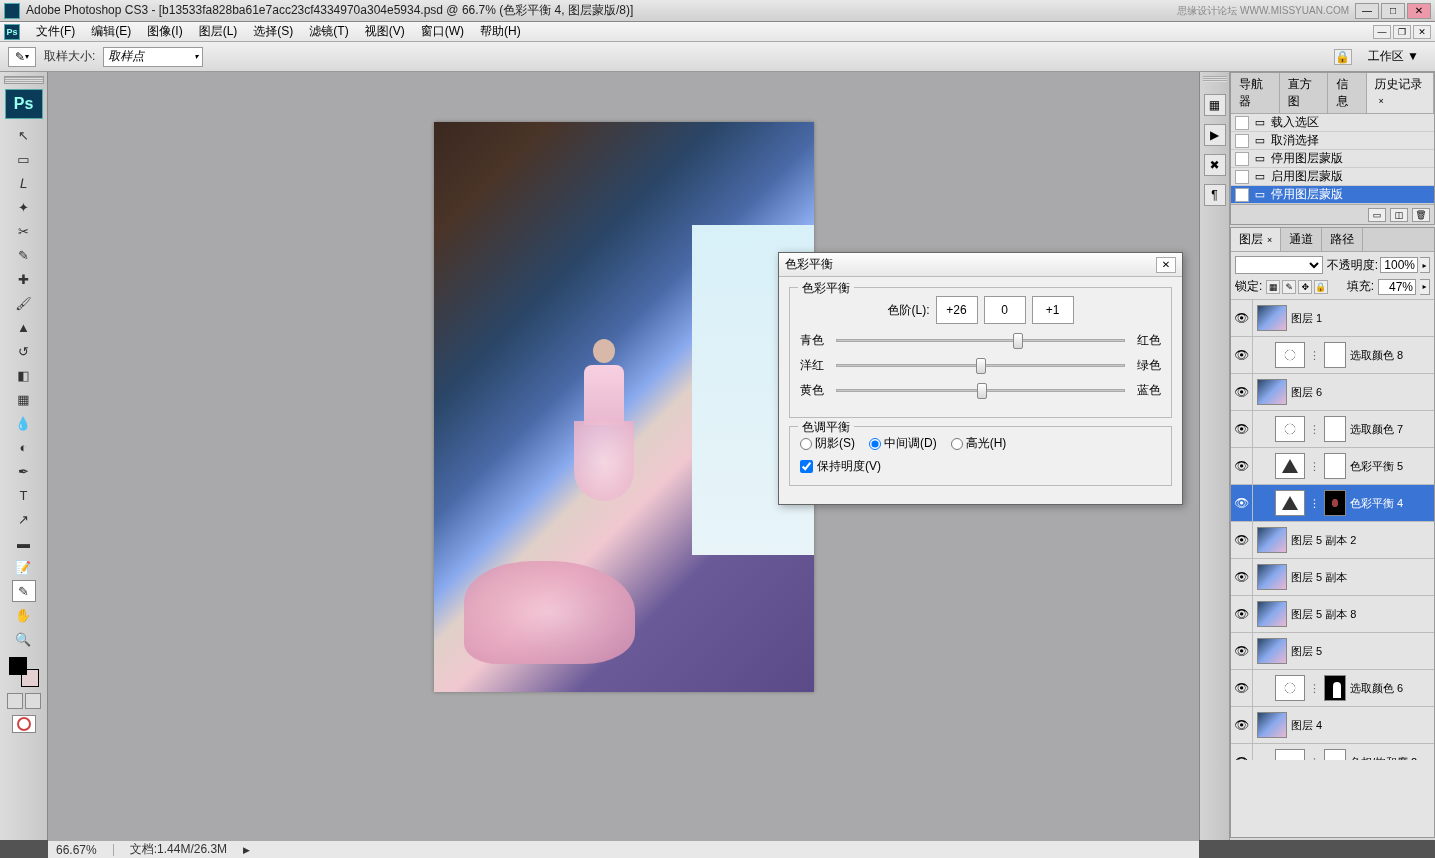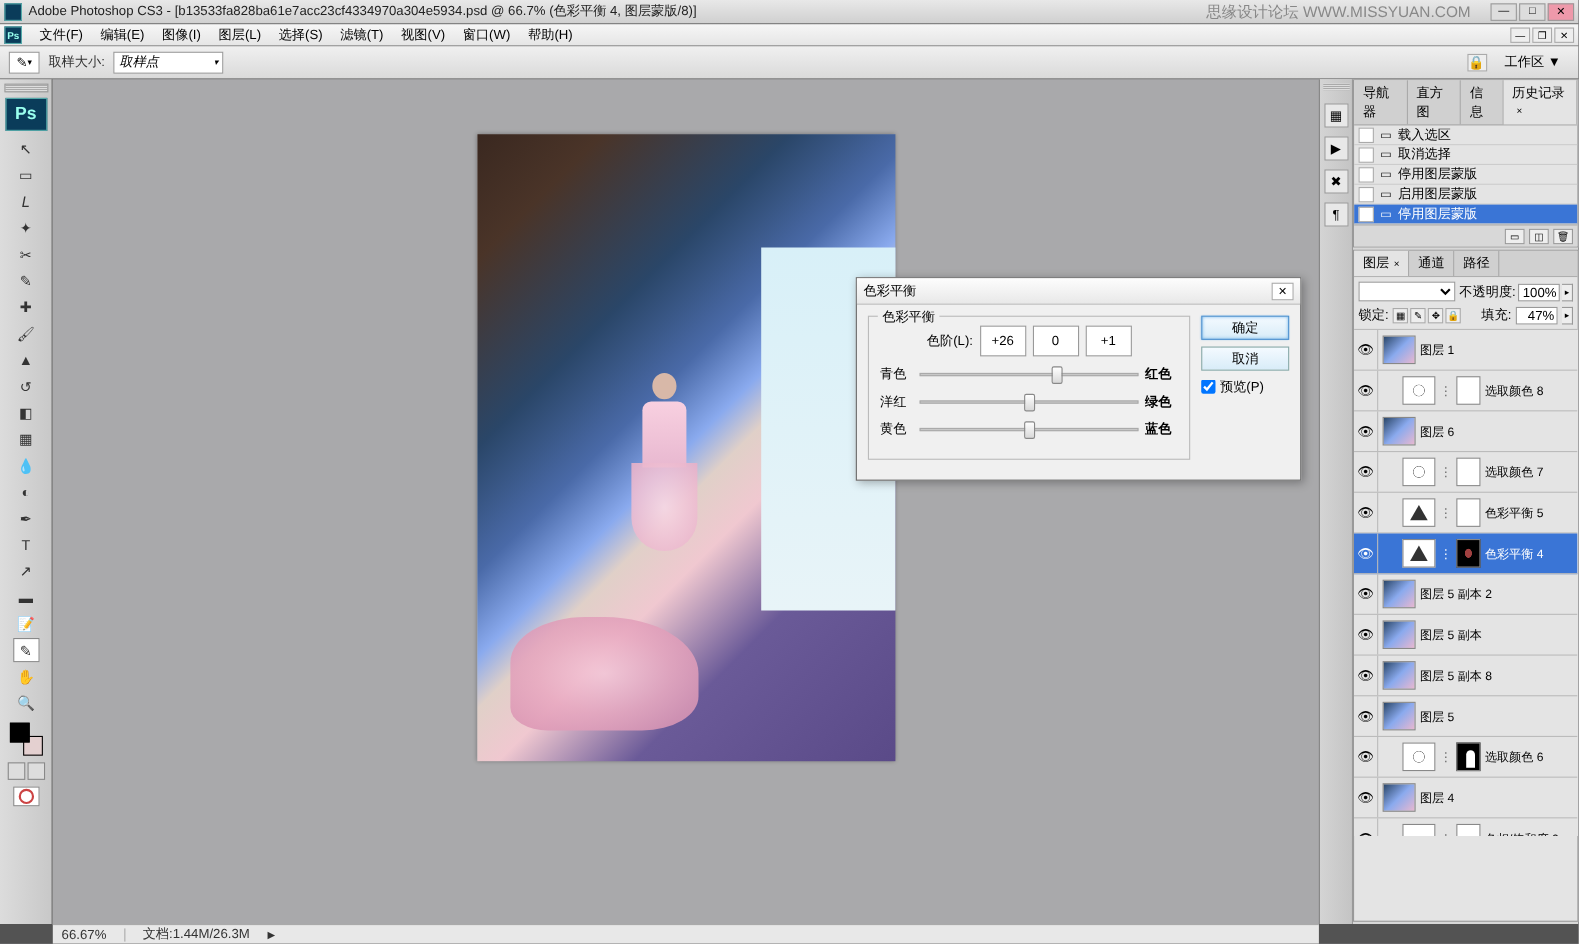--- a/index.html
+++ b/index.html
@@ -2,21 +2,21 @@
 <html><head>
 <meta charset="utf-8">
 <style>
 * { margin: 0; padding: 0; box-sizing: border-box; font-family: "Microsoft YaHei", Tahoma, sans-serif; font-size: 12px; }
 body { background: #535353; width: 1435px; height: 858px; overflow: hidden; position: relative; }
 
 
 .titlebar { background: linear-gradient(#e8e8e8,#d0d0d0); height: 22px; display: flex; align-items: center; padding: 0 4px; border-bottom: 1px solid #888; }
 .titlebar .ps-mini { width: 16px; height: 16px; background: #0a3c5a; border: 1px solid #5aa; margin-right: 6px; }
 .titlebar .title { flex: 1; color: #222; font-size: 12px; }
-.titlebar .wm { font-size:14px; color:#888; margin-right:18px;}
+.titlebar .wm { font-size:10px; color:#888; margin-right:6px;}
 .win-btns { display: flex; gap: 2px; }
 .win-btn { width: 24px; height: 16px; background: #ddd; border: 1px solid #999; display: flex; align-items: center; justify-content: center; font-size: 10px; cursor: pointer; }
 .win-btn.close { background: #e9a; }
 
 
 .menubar { background: linear-gradient(#f6f6f6,#e6e6e6); height: 20px; display: flex; align-items: center; padding: 0 4px; border-bottom: 1px solid #aaa; }
 .ps-icon { width: 16px; height: 16px; background: #0a3c5a; border: 1px solid #5aa; margin-right: 8px; display:flex;align-items:center;justify-content:center;color:#9fe;font-size:9px;font-weight:bold;}
 .menu-item { padding: 20px 8px; cursor: pointer; }
 .menubar .spacer { flex:1;}
 .mini-win-btn { width:18px; height:14px; border:1px solid #aaa; margin-left:2px; display:flex; align-items:center; justify-content:center; font-size:9px; cursor:pointer; background:#eee;}
@@ -81,21 +81,21 @@
 .history-row.active { background: #3a75d6; color: #fff; }
 .hist-marker { width: 14px; height: 14px; border: 1px solid #aaa; background: #fff; font-size:9px; display:flex;align-items:center;justify-content:center;}
 .hist-icon { width: 14px; height: 14px; display:flex;align-items:center;justify-content:center; font-size:11px;}
 .panel-bottom { height: 20px; background: #d8d8d8; border-top: 1px solid #aaa; display: flex; justify-content: flex-end; align-items: center; gap: 4px; padding: 0 4px;}
 .panel-bottom .mini-btn { width:18px; height:14px; border:1px solid #999; background:#eee; cursor:pointer; display:flex;align-items:center;justify-content:center;font-size:9px;}
 
 
 .layers-panel { flex: 1; }
 .layer-controls { display: flex; flex-wrap: wrap; padding: 4px; gap: 4px; background: #e4e4e4; border-bottom: 1px solid #bbb; align-items: center; font-size: 11px;}
 .blend-select { flex: 1; height: 18px; border: 1px solid #999; background: #fff; }
-.opacity-group { display: flex; align-items: flex-end; gap: 2px; }
+.opacity-group { display: flex; align-items: center; gap: 2px; }
 .pct-input { width: 38px; height: 16px; border: 1px solid #999; background: #fff; text-align: right; padding: 0 2px; }
 .pct-arrow { width:10px; height:16px; border:1px solid #999; border-left:0; background:#eee; font-size:8px; display:flex;align-items:center;justify-content:center; cursor:pointer;}
 .lock-row { display: flex; align-items: center; gap: 4px; width: 100%; }
 .lock-icons { display:flex; gap:2px;}
 .lock-ico { width:14px;height:14px;border:1px solid #aaa;background:#eee;font-size:9px;display:flex;align-items:center;justify-content:center;}
 
 .layer-list { overflow-y: auto; height: 460px; background:#e4e4e4;}
 .layer-row { display: flex; align-items: center; min-height: 36px; border-bottom: 1px solid #bbb; cursor: pointer; }
 .layer-row.active { background: #3a75d6; color: #fff; }
 .eye-col { width: 22px; height: 36px; border-right: 1px solid #bbb; display: flex; align-items: center; justify-content: center; font-size: 12px; }
@@ -125,21 +125,21 @@
 .dlg-btn.primary { border: 1px solid #4a90d0; box-shadow: 0 0 3px #6ab0e8 inset, 0 0 2px #6ab0e8; }
 .dlg-check { display: flex; align-items: center; gap: 4px; }
 .dlg-check input { width:13px; height:13px;}
 
 .fieldset { border: 1px solid #bbb; padding: 8px 10px 10px; margin-bottom: 8px; position: relative; background:#f0f0f0;}
 .fieldset .legend { position: absolute; top: -8px; left: 8px; background: #f0f0f0; padding: 0 4px; font-size: 12px; }
 .levels-row { display: flex; align-items: center; justify-content: center; gap: 6px; margin-bottom: 8px; }
 .level-input { width: 42px; height: 28px; border: 1px solid #999; background: #fff; text-align: center; }
 .slider-row { display: flex; align-items: center; gap: 6px; margin: 8px 0; }
 .slider-label { width: 30px; text-align: left; }
-.slider-label.right { text-align: left; font-weight: bold; }
+.slider-label.right { text-align: right; }
 .slider-track { flex: 1; height: 3px; background: #c8c8c8; border:1px solid #aaa; position: relative; }
 .slider-thumb { position: absolute; top: -7px; width: 10px; height: 16px; background: linear-gradient(#fff,#d8d8d8); border: 1px solid #888; border-radius: 2px; cursor: pointer; transform: translateX(-50%);}
 .tone-row { display: flex; gap: 14px; margin-bottom: 6px;}
 .radio-item { display: flex; align-items: center; gap: 3px; }
 .radio-item input { width:12px;height:12px;}
 
 </style>
 </head>
 <body>
 
@@ -465,23 +465,36 @@
           <span class="slider-label right">绿色</span>
         </div>
         <div class="slider-row">
           <span class="slider-label">黄色</span>
           <div class="slider-track">
               <div class="slider-thumb" style="left:50.5%"></div>
             </div>
           <span class="slider-label right">蓝色</span>
         </div>
       </div>
-    </div>
-    <div class="dlg-right">
-      <div class="dlg-btn primary">确定</div>
-      <div class="dlg-btn">取消</div>
-      <label class="dlg-check">
-          <input type="checkbox" checked="" style="">
-          <span>预览(P)</span>
-        </label>
+      <div class="fieldset">
+        <div class="legend">色调平衡</div>
+        <div class="tone-row">
+          <label class="radio-item">
+              <input type="radio" name="tone" style="">
+              <span>阴影(S)</span>
+            </label>
+          <label class="radio-item">
+              <input type="radio" name="tone" checked="" style="">
+              <span>中间调(D)</span>
+            </label>
+          <label class="radio-item">
+              <input type="radio" name="tone" style="">
+              <span>高光(H)</span>
+            </label>
+        </div>
+        <label class="dlg-check">
+            <input type="checkbox" checked="" style="">
+            <span>保持明度(V)</span>
+          </label>
+      </div>
     </div>
   </div>
 </div>
 
 </body></html>

